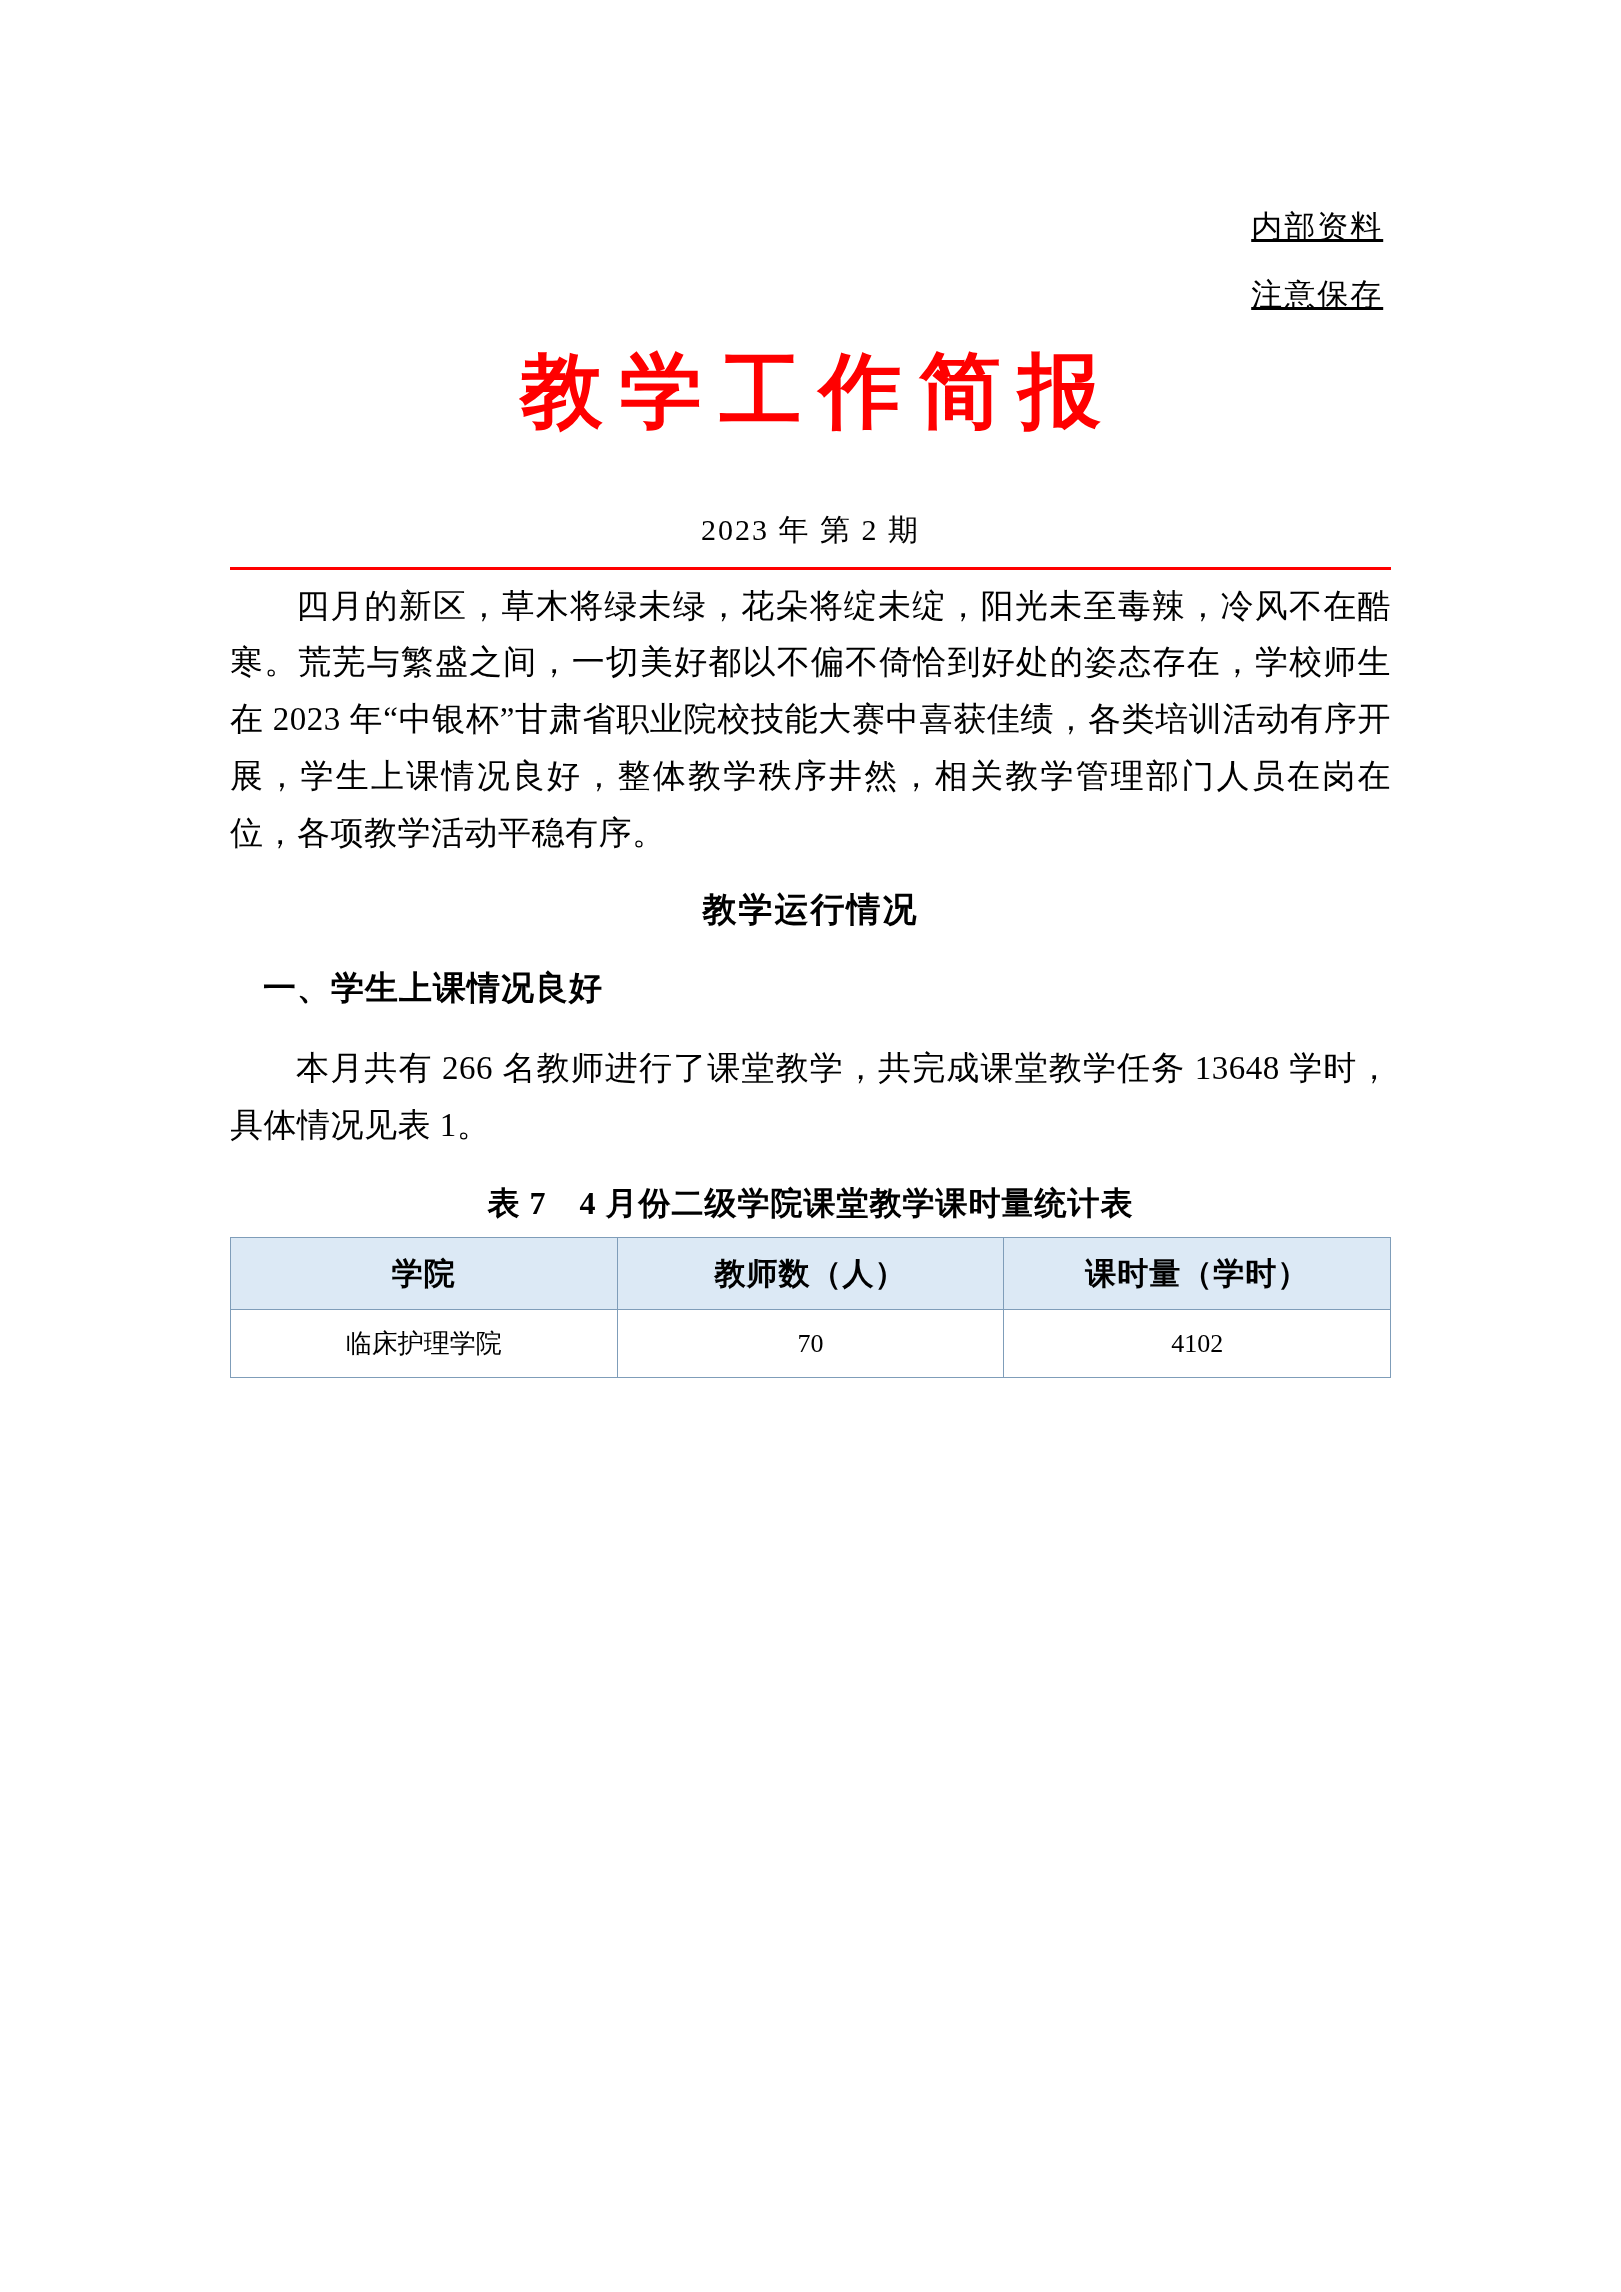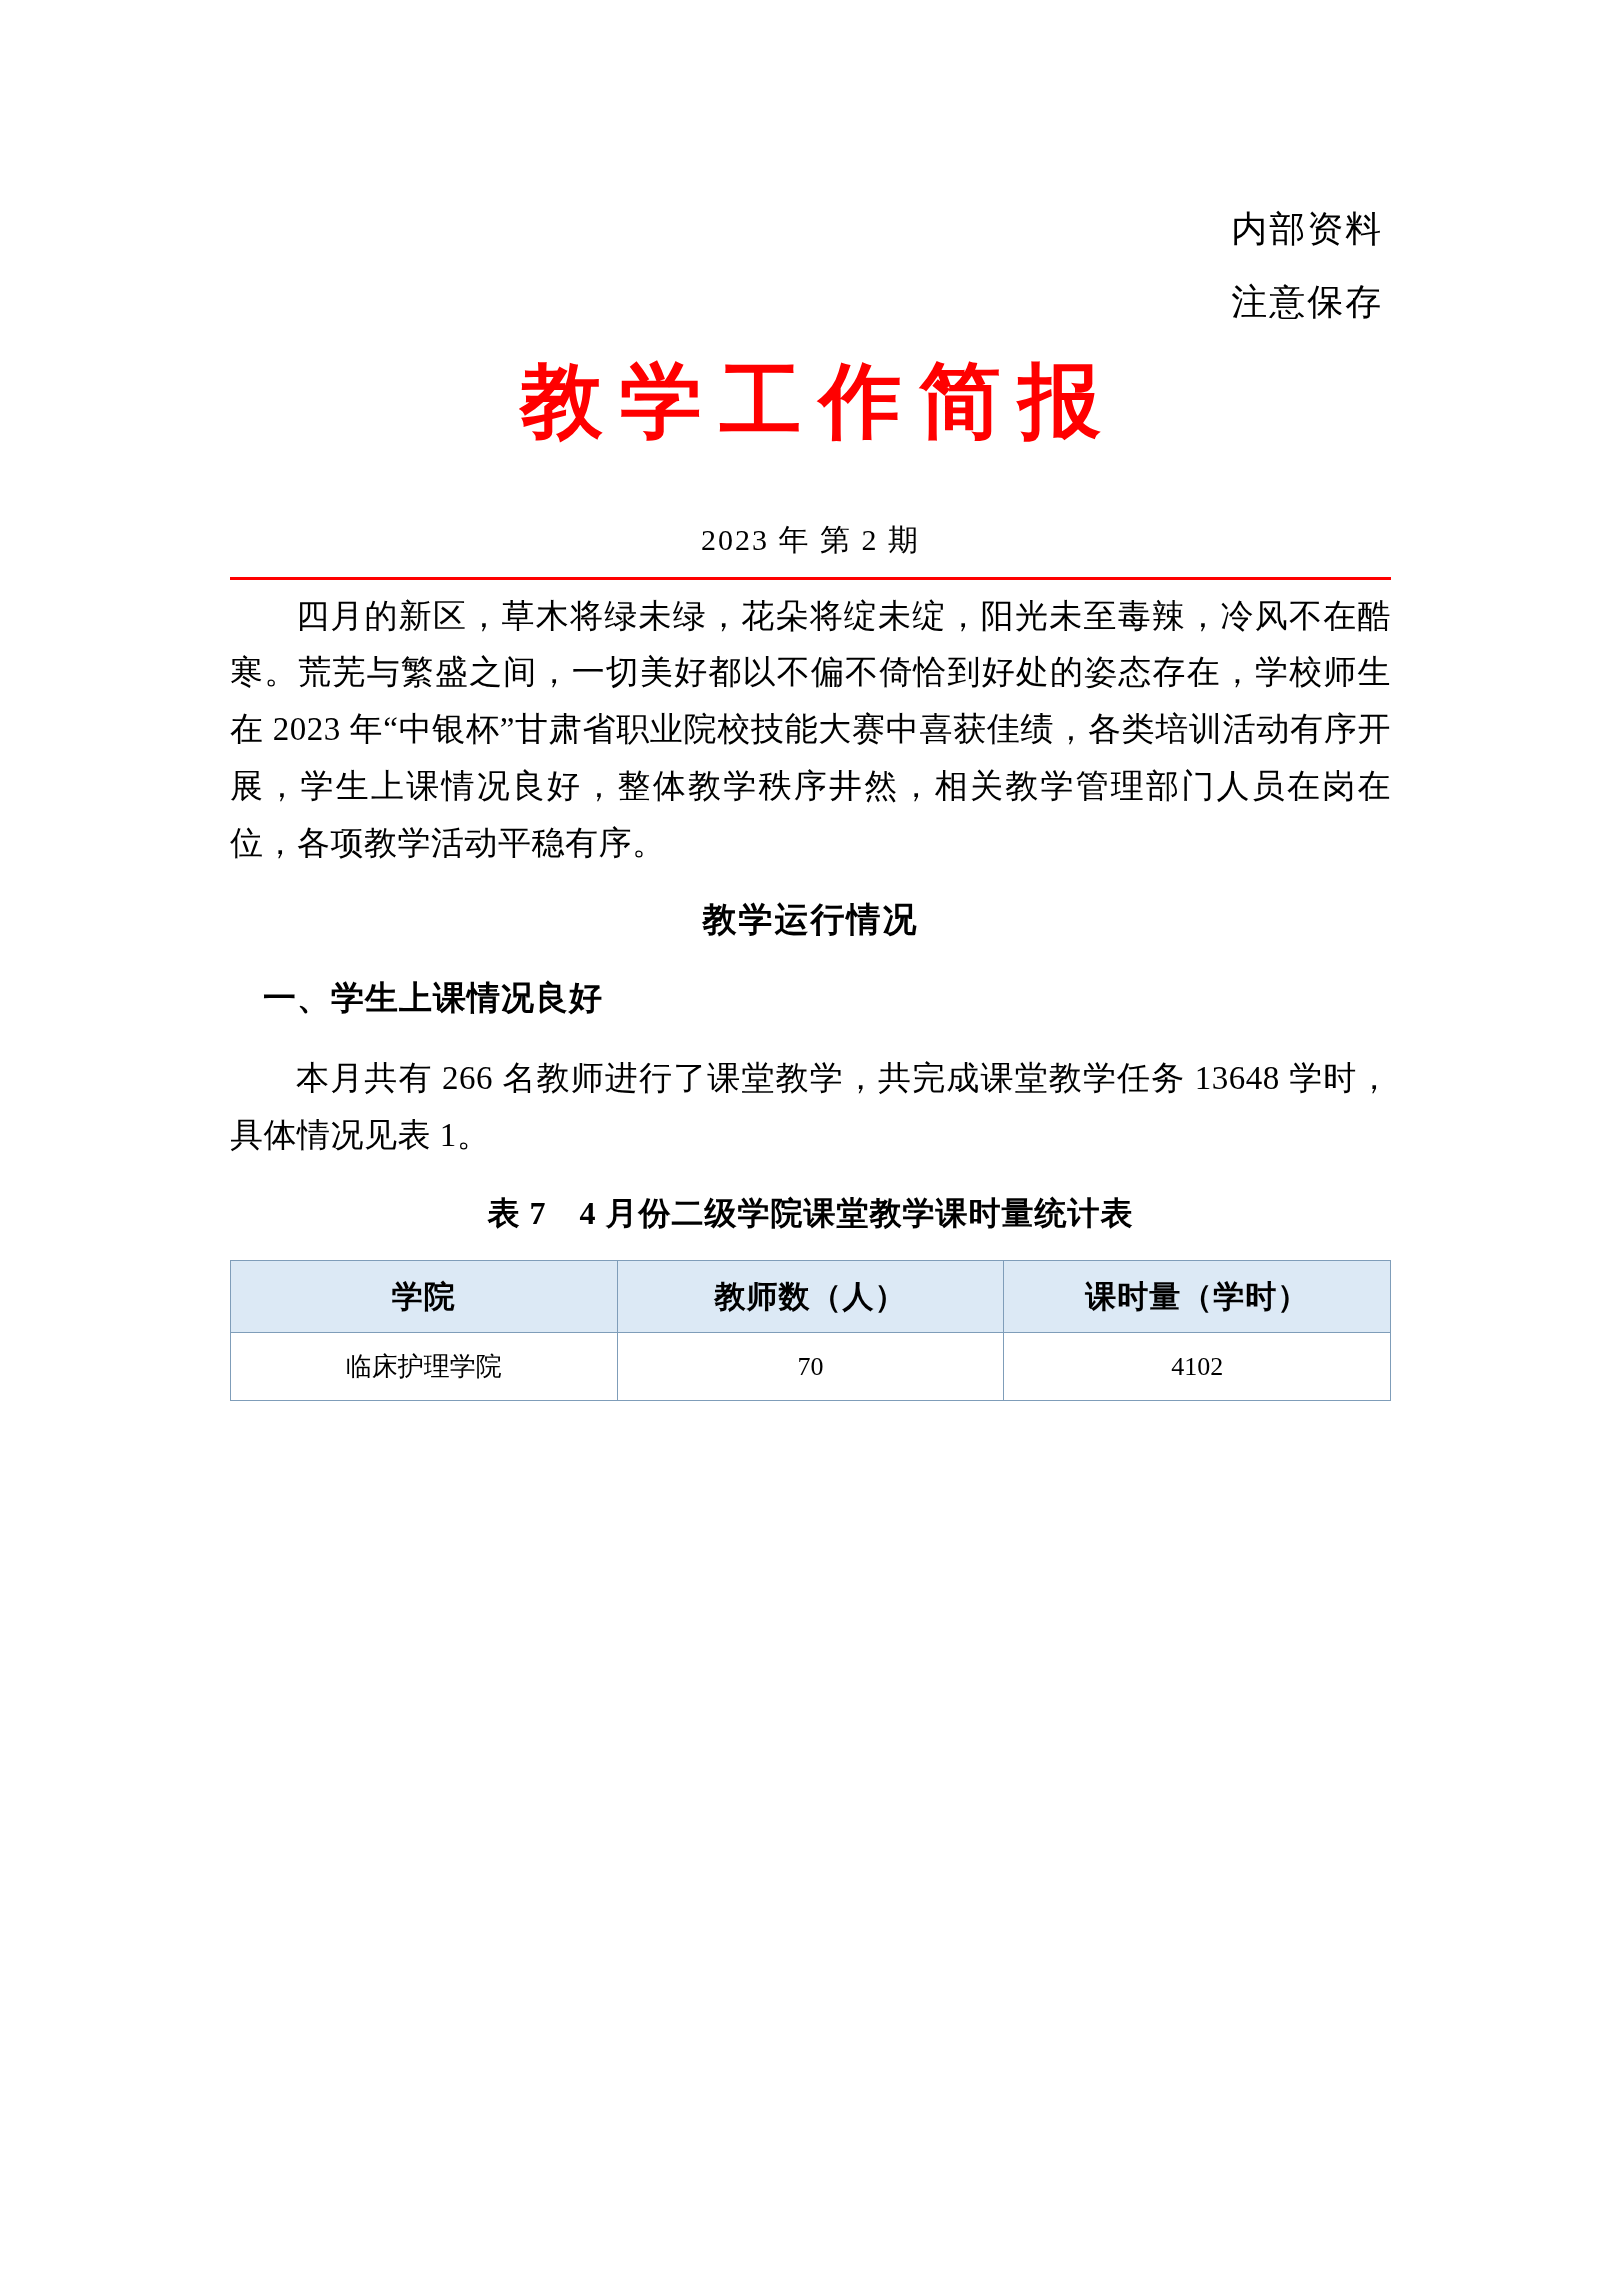--- a/index.html
+++ b/index.html
@@ -21,25 +21,26 @@
     height: 2293px;
     box-sizing: border-box;
     padding: 0 230px;
   }
   .header-lines {
     margin-top: 211px;
     text-align: right;
     padding-right: 7.8px;
   }
   .header-line {
-    font-size: 36px;
+    font-size: 31px;
     line-height: 1.0;
     letter-spacing: 2px;
     margin-bottom: 37px;
     font-family: "Liberation Serif", "DejaVu Serif", serif;
+    text-decoration: underline;
   }
   .masthead {
     margin-top: 37px;
     text-align: center;
     color: #ff0000;
     font-size: 82px;
     font-weight: bold;
     letter-spacing: 17.6px;
     text-indent: 17.6px;
     font-family: "Liberation Serif", "DejaVu Serif", serif;
@@ -102,21 +103,21 @@
     letter-spacing: 0.5px;
   }
   .table-caption {
     margin-top: 29px;
     text-align: center;
     font-size: 32px;
     font-weight: bold;
     letter-spacing: 1px;
   }
   table.stats {
-    margin-top: 24px;
+    margin-top: 11px;
     width: 100%;
     border-collapse: collapse;
     table-layout: fixed;
   }
   table.stats th, table.stats td {
     border: 1px solid #7f9db9;
     text-align: center;
     font-family: "Liberation Serif", "DejaVu Serif", serif;
   }
   table.stats thead th {

